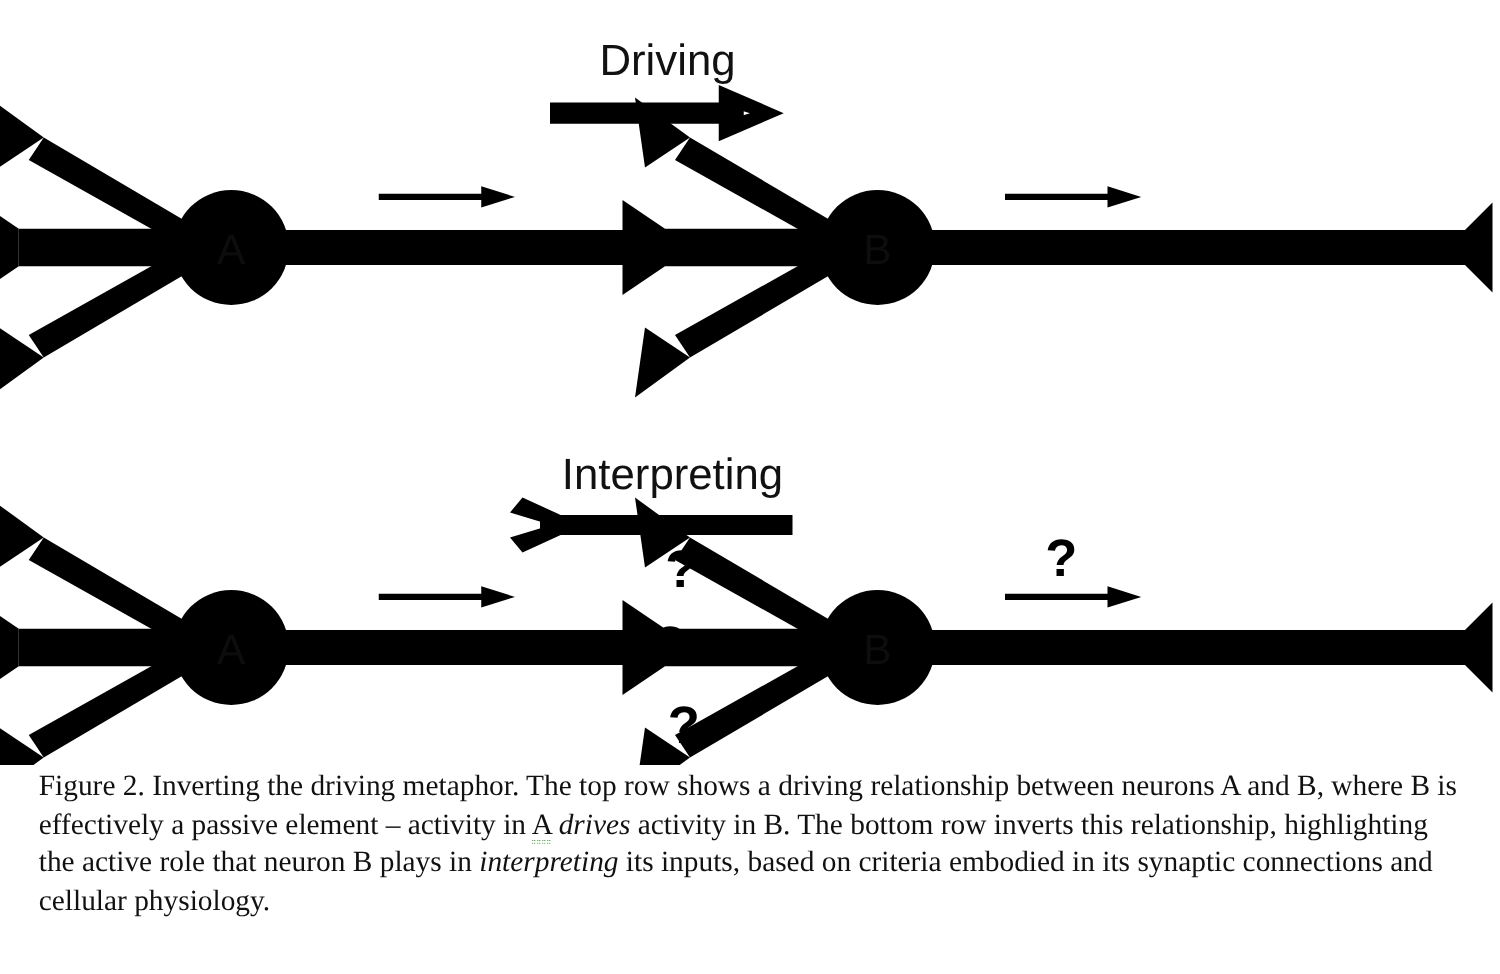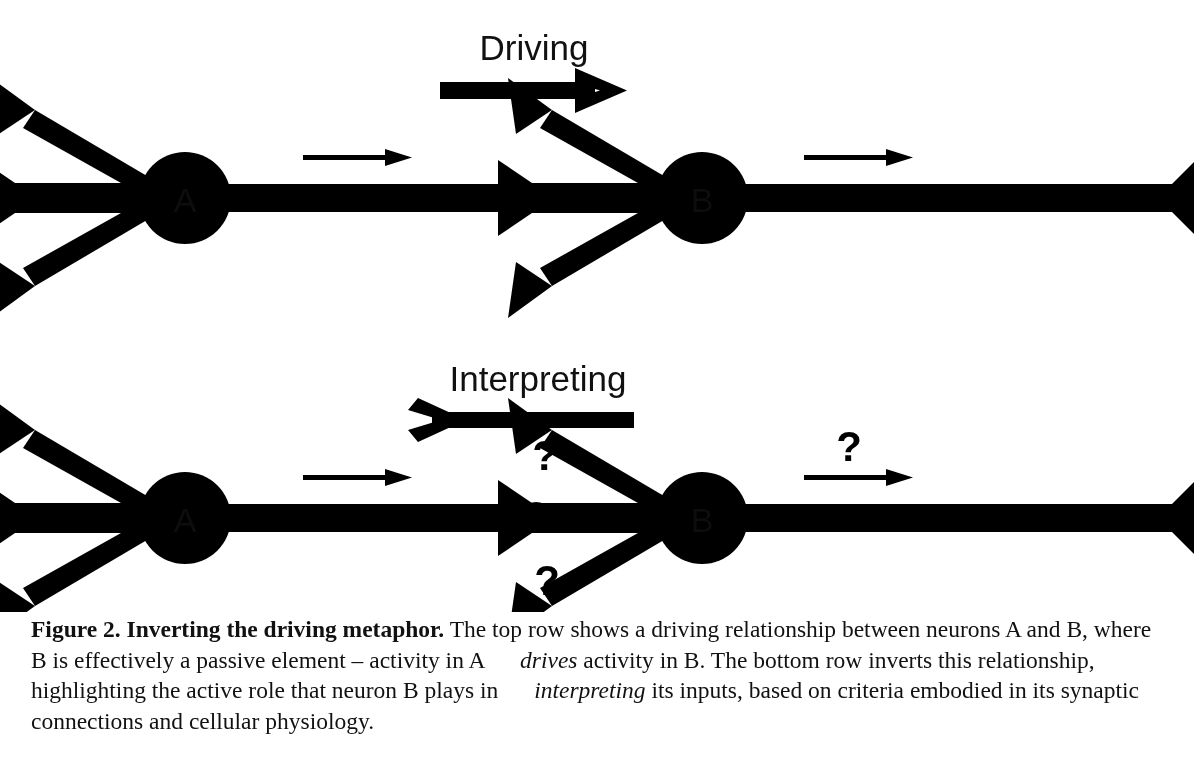--- a/index.html
+++ b/index.html
@@ -56,25 +56,24 @@
     left: 31px;
     top: 614px;
     width: 1135px;
     font-family: "Liberation Serif", serif;
     font-size: 23.5px;
     line-height: 30.5px;
     color: #111111;
     text-align: left;
   }
   #caption .cap-title {
-    font-weight: bold;
+    font-weight: normal;
   }
   #caption .cap-em {
     font-style: italic;
-    margin-left: 30px;
   }
   .spellcheck {
     background-image:
       linear-gradient(45deg, transparent 45%, #2e8b22 45%, #2e8b22 55%, transparent 55%),
       linear-gradient(-45deg, transparent 45%, #2e8b22 45%, #2e8b22 55%, transparent 55%);
     background-size: 4px 3px;
     background-repeat: repeat-x;
     background-position: 0 100%;
     padding-bottom: 2px;
   }

